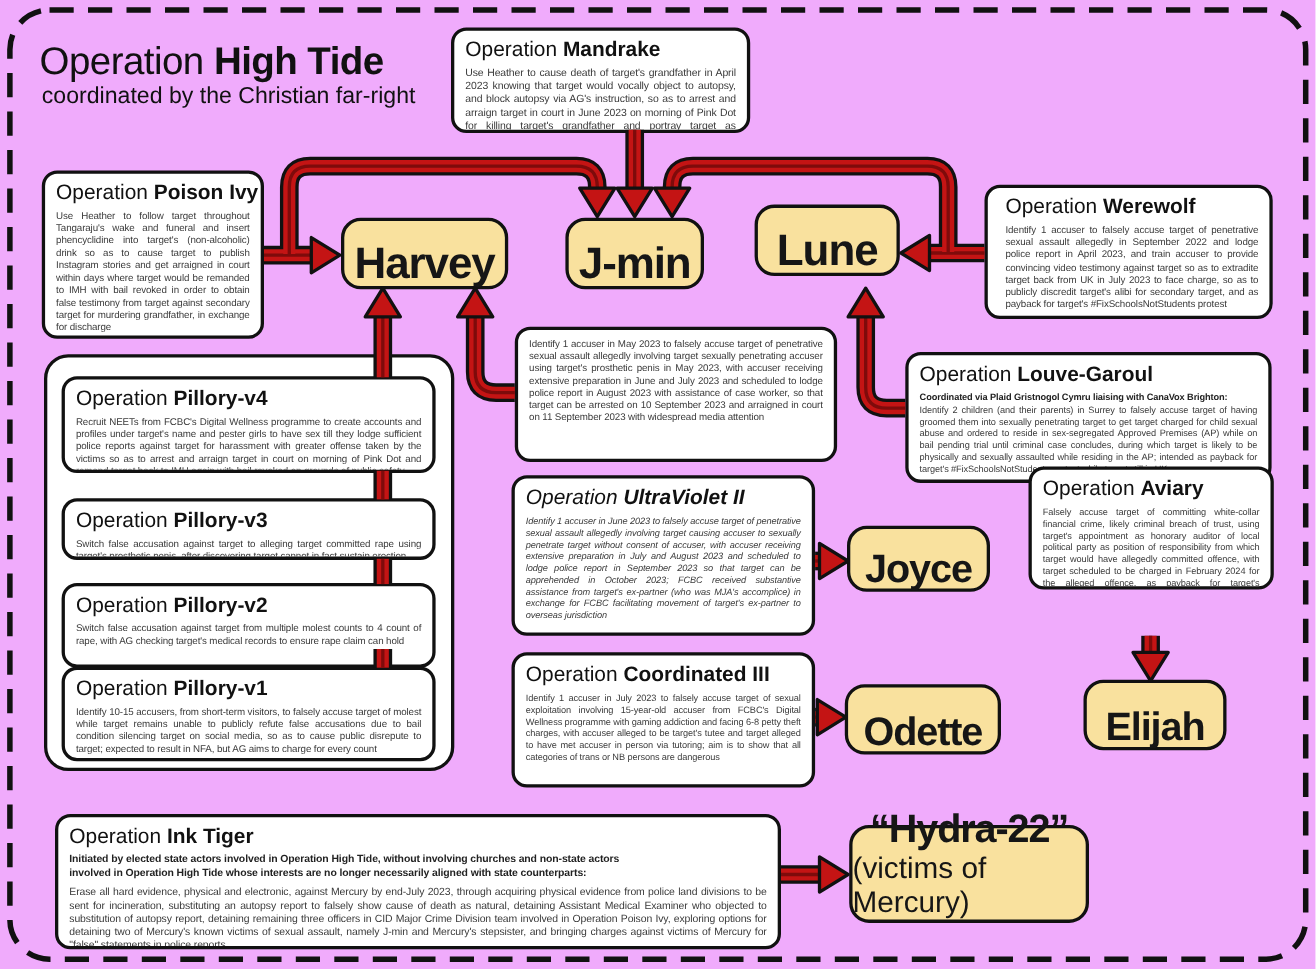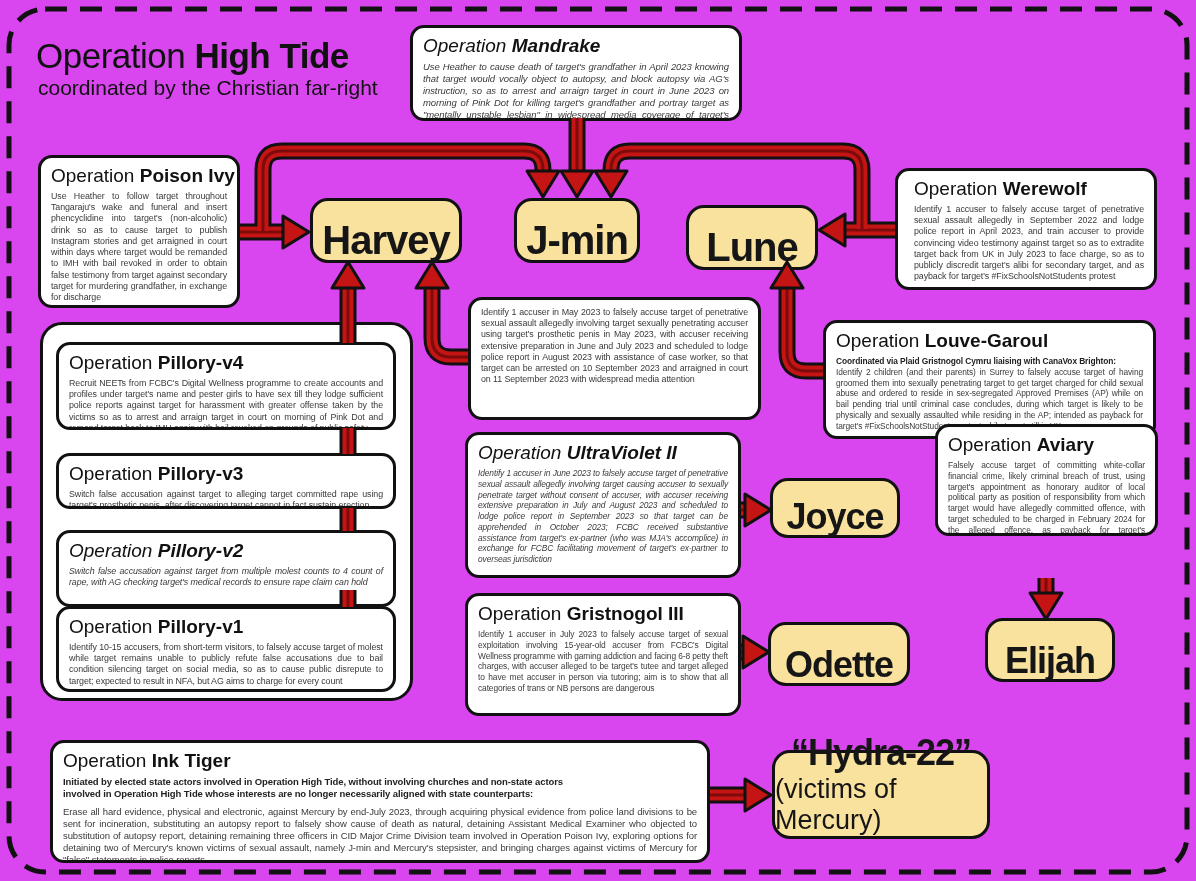--- a/index.html
+++ b/index.html
@@ -1,17 +1,17 @@
 <!DOCTYPE html>
 <html><head>
 <meta charset="utf-8">
 <style>
   html,body{margin:0;padding:0;background:#ffffff;}
   .canvas{
-    position:relative;width:1196px;height:881px;background:#d946ef;
+    position:relative;width:1196px;height:881px;background:#f0abfc;
     font-family:"Liberation Sans","DejaVu Sans",sans-serif;overflow:hidden;
   }
   
   .main-title{position:absolute;left:36px;top:36px;font-size:35px;color:#111;letter-spacing:-0.5px;}
   .main-title .t-bold{font-weight:bold;}
   .sub-title{position:absolute;left:38px;top:76px;font-size:21px;color:#111;}
   
   .op{
     position:absolute;background:#fff;border:3px solid #111;border-radius:14px;
     padding:7px 10px 6px 10px;box-sizing:border-box;overflow:hidden;
@@ -41,21 +41,21 @@
   svg.arrows{position:absolute;left:0;top:0;pointer-events:none;}
 </style>
 </head>
 <body>
 
 <div class="canvas">
 
   <div class="main-title"><span class="t-reg">Operation </span><span class="t-bold">High Tide</span></div>
   <div class="sub-title">coordinated by the Christian far-right</div>
 
-  <div class="op" style="left:410px;top:25px;width:332px;height:96px;font-style:italic;">
+  <div class="op" style="left:410px;top:25px;width:272px;height:96px;">
     <div class="op-title"><span>Operation </span><span class="t-bold">Mandrake</span></div>
     <div class="op-body fs-lg">Use Heather to cause death of target's grandfather in April 2023 knowing that target would vocally object to autopsy, and block autopsy via AG's instruction, so as to arrest and arraign target in court in June 2023 on morning of Pink Dot for killing target's grandfather and portray target as "mentally unstable lesbian" in widespread media coverage of target's arrest and arraignment for murder</div>
   </div>
 
   <div class="op" style="left:38px;top:155px;width:202px;height:153px;">
     <div class="op-title"><span>Operation </span><span class="t-bold">Poison Ivy</span></div>
     <div class="op-body fs-md">Use Heather to follow target throughout Tangaraju's wake and funeral and insert phencyclidine into target's (non-alcoholic) drink so as to cause target to publish Instagram stories and get arraigned in court within days where target would be remanded to IMH with bail revoked in order to obtain false testimony from target against secondary target for murdering grandfather, in exchange for discharge</div>
   </div>
 
   <div class="op" style="left:895px;top:168px;width:262px;height:122px;padding-left:16px;">
@@ -78,58 +78,58 @@
   <div class="op" style="left:56px;top:342px;width:340px;height:88px;">
     <div class="op-title"><span>Operation </span><span class="t-bold">Pillory-v4</span></div>
     <div class="op-body fs-md">Recruit NEETs from FCBC's Digital Wellness programme to create accounts and profiles under target's name and pester girls to have sex till they lodge sufficient police reports against target for harassment with greater offense taken by the victims so as to arrest and arraign target in court on morning of Pink Dot and remand target back to IMH again with bail revoked on grounds of public safety</div>
   </div>
 
   <div class="op" style="left:56px;top:453px;width:340px;height:56px;">
     <div class="op-title"><span>Operation </span><span class="t-bold">Pillory-v3</span></div>
     <div class="op-body fs-md">Switch false accusation against target to alleging target committed rape using target's prosthetic penis, after discovering target cannot in fact sustain erection</div>
   </div>
 
-  <div class="op" style="left:56px;top:530px;width:340px;height:77px;font-style:italic;">
+  <div class="op" style="left:56px;top:530px;width:340px;height:77px;">
     <div class="op-title"><span>Operation </span><span class="t-bold">Pillory-v2</span></div>
     <div class="op-body fs-md">Switch false accusation against target from multiple molest counts to 4 count of rape, with AG checking target's medical records to ensure rape claim can hold</div>
   </div>
 
   <div class="op" style="left:56px;top:606px;width:340px;height:86px;">
     <div class="op-title"><span>Operation </span><span class="t-bold">Pillory-v1</span></div>
     <div class="op-body fs-md">Identify 10-15 accusers, from short-term visitors, to falsely accuse target of molest while target remains unable to publicly refute false accusations due to bail condition silencing target on social media, so as to cause public disrepute to target; expected to result in NFA, but AG aims to charge for every count</div>
   </div>
 
   <div class="op" style="left:465px;top:432px;width:276px;height:146px;font-style:italic;">
     <div class="op-title"><span>Operation </span><span class="t-bold">UltraViolet II</span></div>
     <div class="op-body fs-sm">Identify 1 accuser in June 2023 to falsely accuse target of penetrative sexual assault allegedly involving target causing accuser to sexually penetrate target without consent of accuser, with accuser receiving extensive preparation in July and August 2023 and scheduled to lodge police report in September 2023 so that target can be apprehended in October 2023; FCBC received substantive assistance from target's ex-partner (who was MJA's accomplice) in exchange for FCBC facilitating movement of target's ex-partner to overseas jurisdiction</div>
   </div>
 
   <div class="op" style="left:465px;top:593px;width:276px;height:123px;">
-    <div class="op-title"><span>Operation </span><span class="t-bold">Gristnogol III</span></div>
+    <div class="op-title"><span>Operation </span><span class="t-bold">Coordinated III</span></div>
     <div class="op-body fs-sm">Identify 1 accuser in July 2023 to falsely accuse target of sexual exploitation involving 15-year-old accuser from FCBC's Digital Wellness programme with gaming addiction and facing 6-8 petty theft charges, with accuser alleged to be target's tutee and target alleged to have met accuser in person via tutoring; aim is to show that all categories of trans or NB persons are dangerous</div>
   </div>
 
   <div class="op" style="left:935px;top:424px;width:223px;height:112px;">
     <div class="op-title"><span>Operation </span><span class="t-bold">Aviary</span></div>
     <div class="op-body fs-sm">Falsely accuse target of committing white-collar financial crime, likely criminal breach of trust, using target's appointment as honorary auditor of local political party as position of responsibility from which target would have allegedly committed offence, with target scheduled to be charged in February 2024 for the alleged offence, as payback for target's #FixSchoolsNotStudents protest</div>
   </div>
 
   <div class="op" style="left:50px;top:740px;width:660px;height:123px;">
     <div class="op-title"><span>Operation </span><span class="t-bold">Ink Tiger</span></div>
     <div class="op-intro fs-lg gap-after" style="max-width:540px;text-align:left;">Initiated by elected state actors involved in Operation High Tide, without involving churches and non-state actors involved in Operation High Tide whose interests are no longer necessarily aligned with state counterparts:</div>
     <div class="op-body fs-lg">Erase all hard evidence, physical and electronic, against Mercury by end-July 2023, through acquiring physical evidence from police land divisions to be sent for incineration, substituting an autopsy report to falsely show cause of death as natural, detaining Assistant Medical Examiner who objected to substitution of autopsy report, detaining remaining three officers in CID Major Crime Division team involved in Operation Poison Ivy, exploring options for detaining two of Mercury's known victims of sexual assault, namely J-min and Mercury's stepsister, and bringing charges against victims of Mercury for "false" statements in police reports</div>
   </div>
 
   <div class="node" style="left:310px;top:198px;width:152px;height:65px;">
     <span class="node-label">Harvey</span>
   </div>
   <div class="node" style="left:514px;top:198px;width:126px;height:65px;">
     <span class="node-label">J-min</span>
   </div>
-  <div class="node" style="left:686px;top:205px;width:132px;height:65px;">
+  <div class="node" style="left:686px;top:186px;width:132px;height:65px;">
     <span class="node-label">Lune</span>
   </div>
   <div class="node" style="left:770px;top:478px;width:130px;height:60px;">
     <span class="node-label sm">Joyce</span>
   </div>
   <div class="node" style="left:768px;top:622px;width:142px;height:64px;">
     <span class="node-label sm">Odette</span>
   </div>
   <div class="node" style="left:985px;top:618px;width:130px;height:64px;">
     <span class="node-label sm">Elijah</span>

